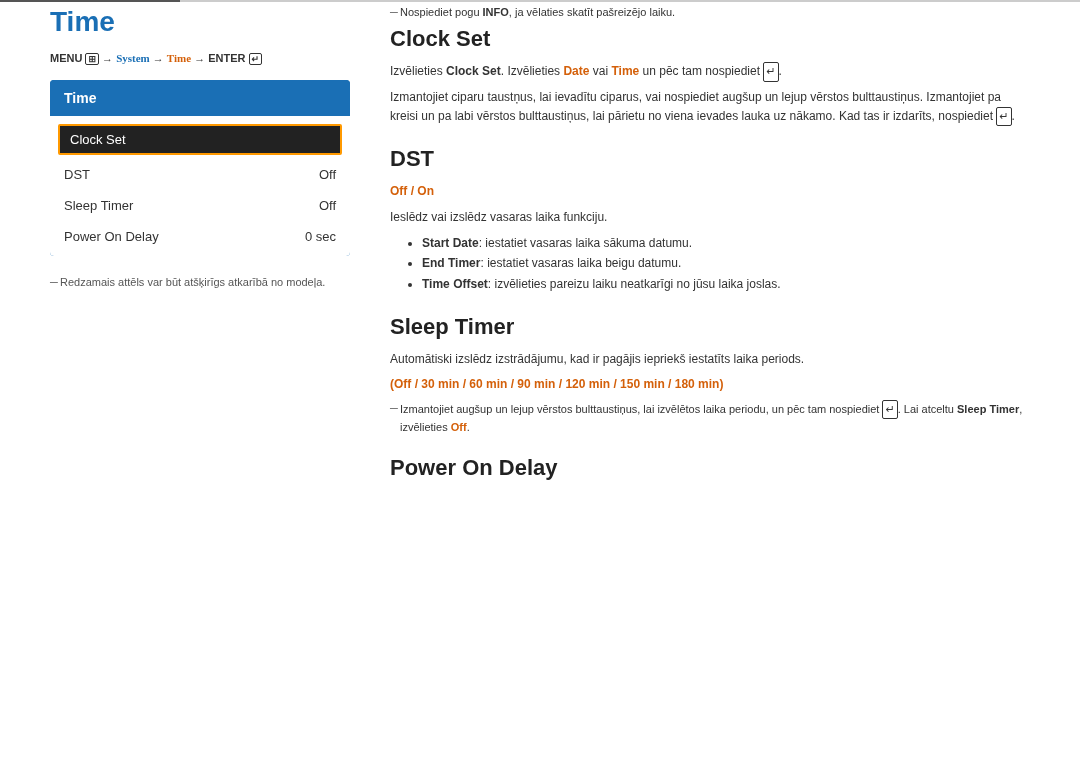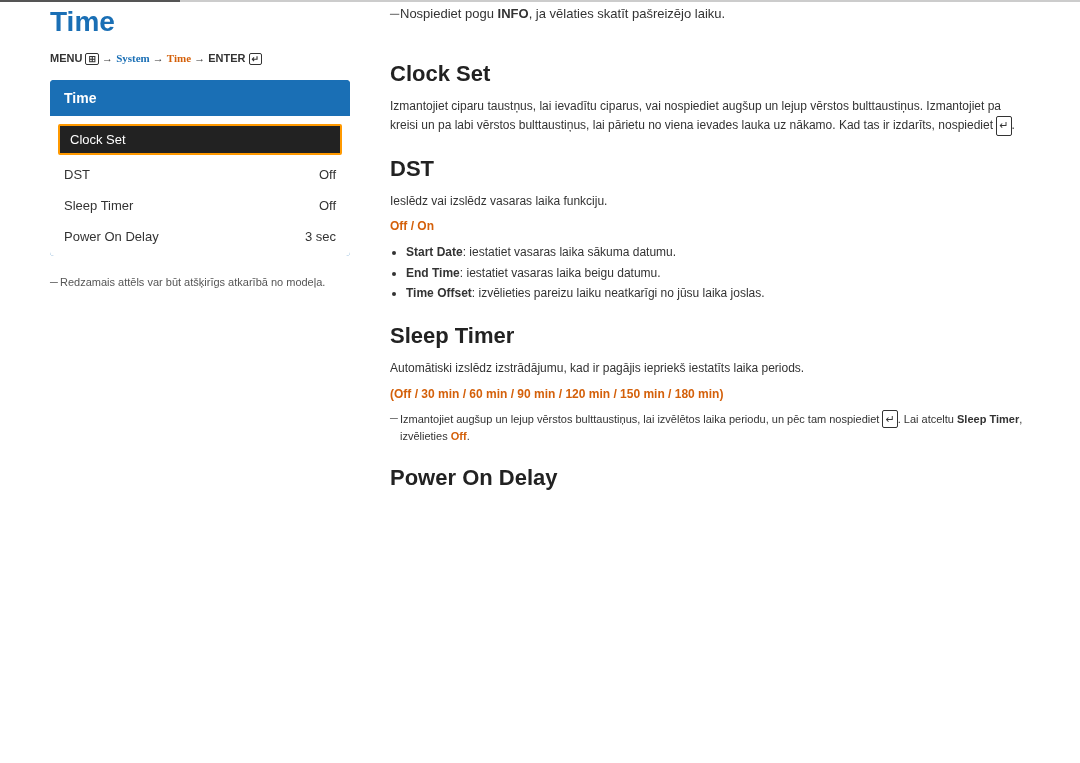--- a/index.html
+++ b/index.html
@@ -128,23 +128,23 @@
     }
 
     .intro-text {
       font-size: 12px;
       color: #333;
       line-height: 1.6;
       margin-bottom: 6px;
     }
 
     .intro-note {
-      font-size: 13px;
-      color: #333;
-      margin-bottom: 40px;
+      font-size: 11px;
+      color: #333;
+      margin-bottom: 8px;
       padding-left: 10px;
       position: relative;
     }
 
     .intro-note::before {
       content: '─';
       position: absolute;
       left: 0;
       color: #555;
     }
@@ -164,21 +164,21 @@
       margin-bottom: 6px;
     }
 
     .section-text.orange {
       color: #d4600a;
       font-weight: bold;
     }
 
     .bullet-list {
       list-style: disc;
-      margin-left: 16px;
+      margin-left: 32px;
       margin-bottom: 8px;
     }
 
     .bullet-list li {
       font-size: 12px;
       color: #333;
       line-height: 1.7;
     }
 
     .bullet-list li .term {
@@ -247,48 +247,51 @@
           <div class="menu-item">
             <span>DST</span>
             <span class="item-value">Off</span>
           </div>
           <div class="menu-item">
             <span>Sleep Timer</span>
             <span class="item-value">Off</span>
           </div>
           <div class="menu-item">
             <span>Power On Delay</span>
-            <span class="item-value">3 sec</span>
+            <span class="item-value">0 sec</span>
           </div>
         </div>
       </div>
 
       <p class="footnote">Redzamais attēls var būt atšķirīgs atkarībā no modeļa.</p>
     </div>
 
     <div class="right-column">
 
       <p class="intro-note">
         Nospiediet pogu <span class="bold">INFO</span>, ja vēlaties skatīt pašreizējo laiku.
       </p>
 
       <div class="section-block">
         <h2 class="section-title">Clock Set</h2>
         <p class="section-text">
+          Izvēlieties <span class="bold">Clock Set</span>. Izvēlieties <span class="highlight-orange">Date</span> vai <span class="highlight-orange">Time</span> un pēc tam nospiediet <span class="enter-icon">↵</span>.
+        </p>
+        <p class="section-text">
           Izmantojiet ciparu taustņus, lai ievadītu ciparus, vai nospiediet augšup un lejup vērstos bulttaustiņus. Izmantojiet pa kreisi un pa labi vērstos bulttaustiņus, lai pārietu no viena ievades lauka uz nākamo. Kad tas ir izdarīts, nospiediet <span class="enter-icon">↵</span>.
         </p>
       </div>
 
       <div class="section-block">
         <h2 class="section-title">DST</h2>
+        <p class="section-text orange">Off / On</p>
         <p class="section-text">Ieslēdz vai izslēdz vasaras laika funkciju.</p>
-        <p class="section-text orange">Off / On</p>
         <ul class="bullet-list">
           <li><span class="term">Start Date</span>: iestatiet vasaras laika sākuma datumu.</li>
-          <li><span class="term">End Time</span>: iestatiet vasaras laika beigu datumu.</li>
+          <li><span class="term">End Timer</span>: iestatiet vasaras laika beigu datumu.</li>
           <li><span class="term">Time Offset</span>: izvēlieties pareizu laiku neatkarīgi no jūsu laika joslas.</li>
         </ul>
       </div>
 
       <div class="section-block">
         <h2 class="section-title">Sleep Timer</h2>
         <p class="section-text">Automātiski izslēdz izstrādājumu, kad ir pagājis iepriekš iestatīts laika periods.</p>
         <p class="section-text">
           <span class="highlight-orange">(Off / 30 min / 60 min / 90 min / 120 min / 150 min / 180 min)</span>
         </p>

